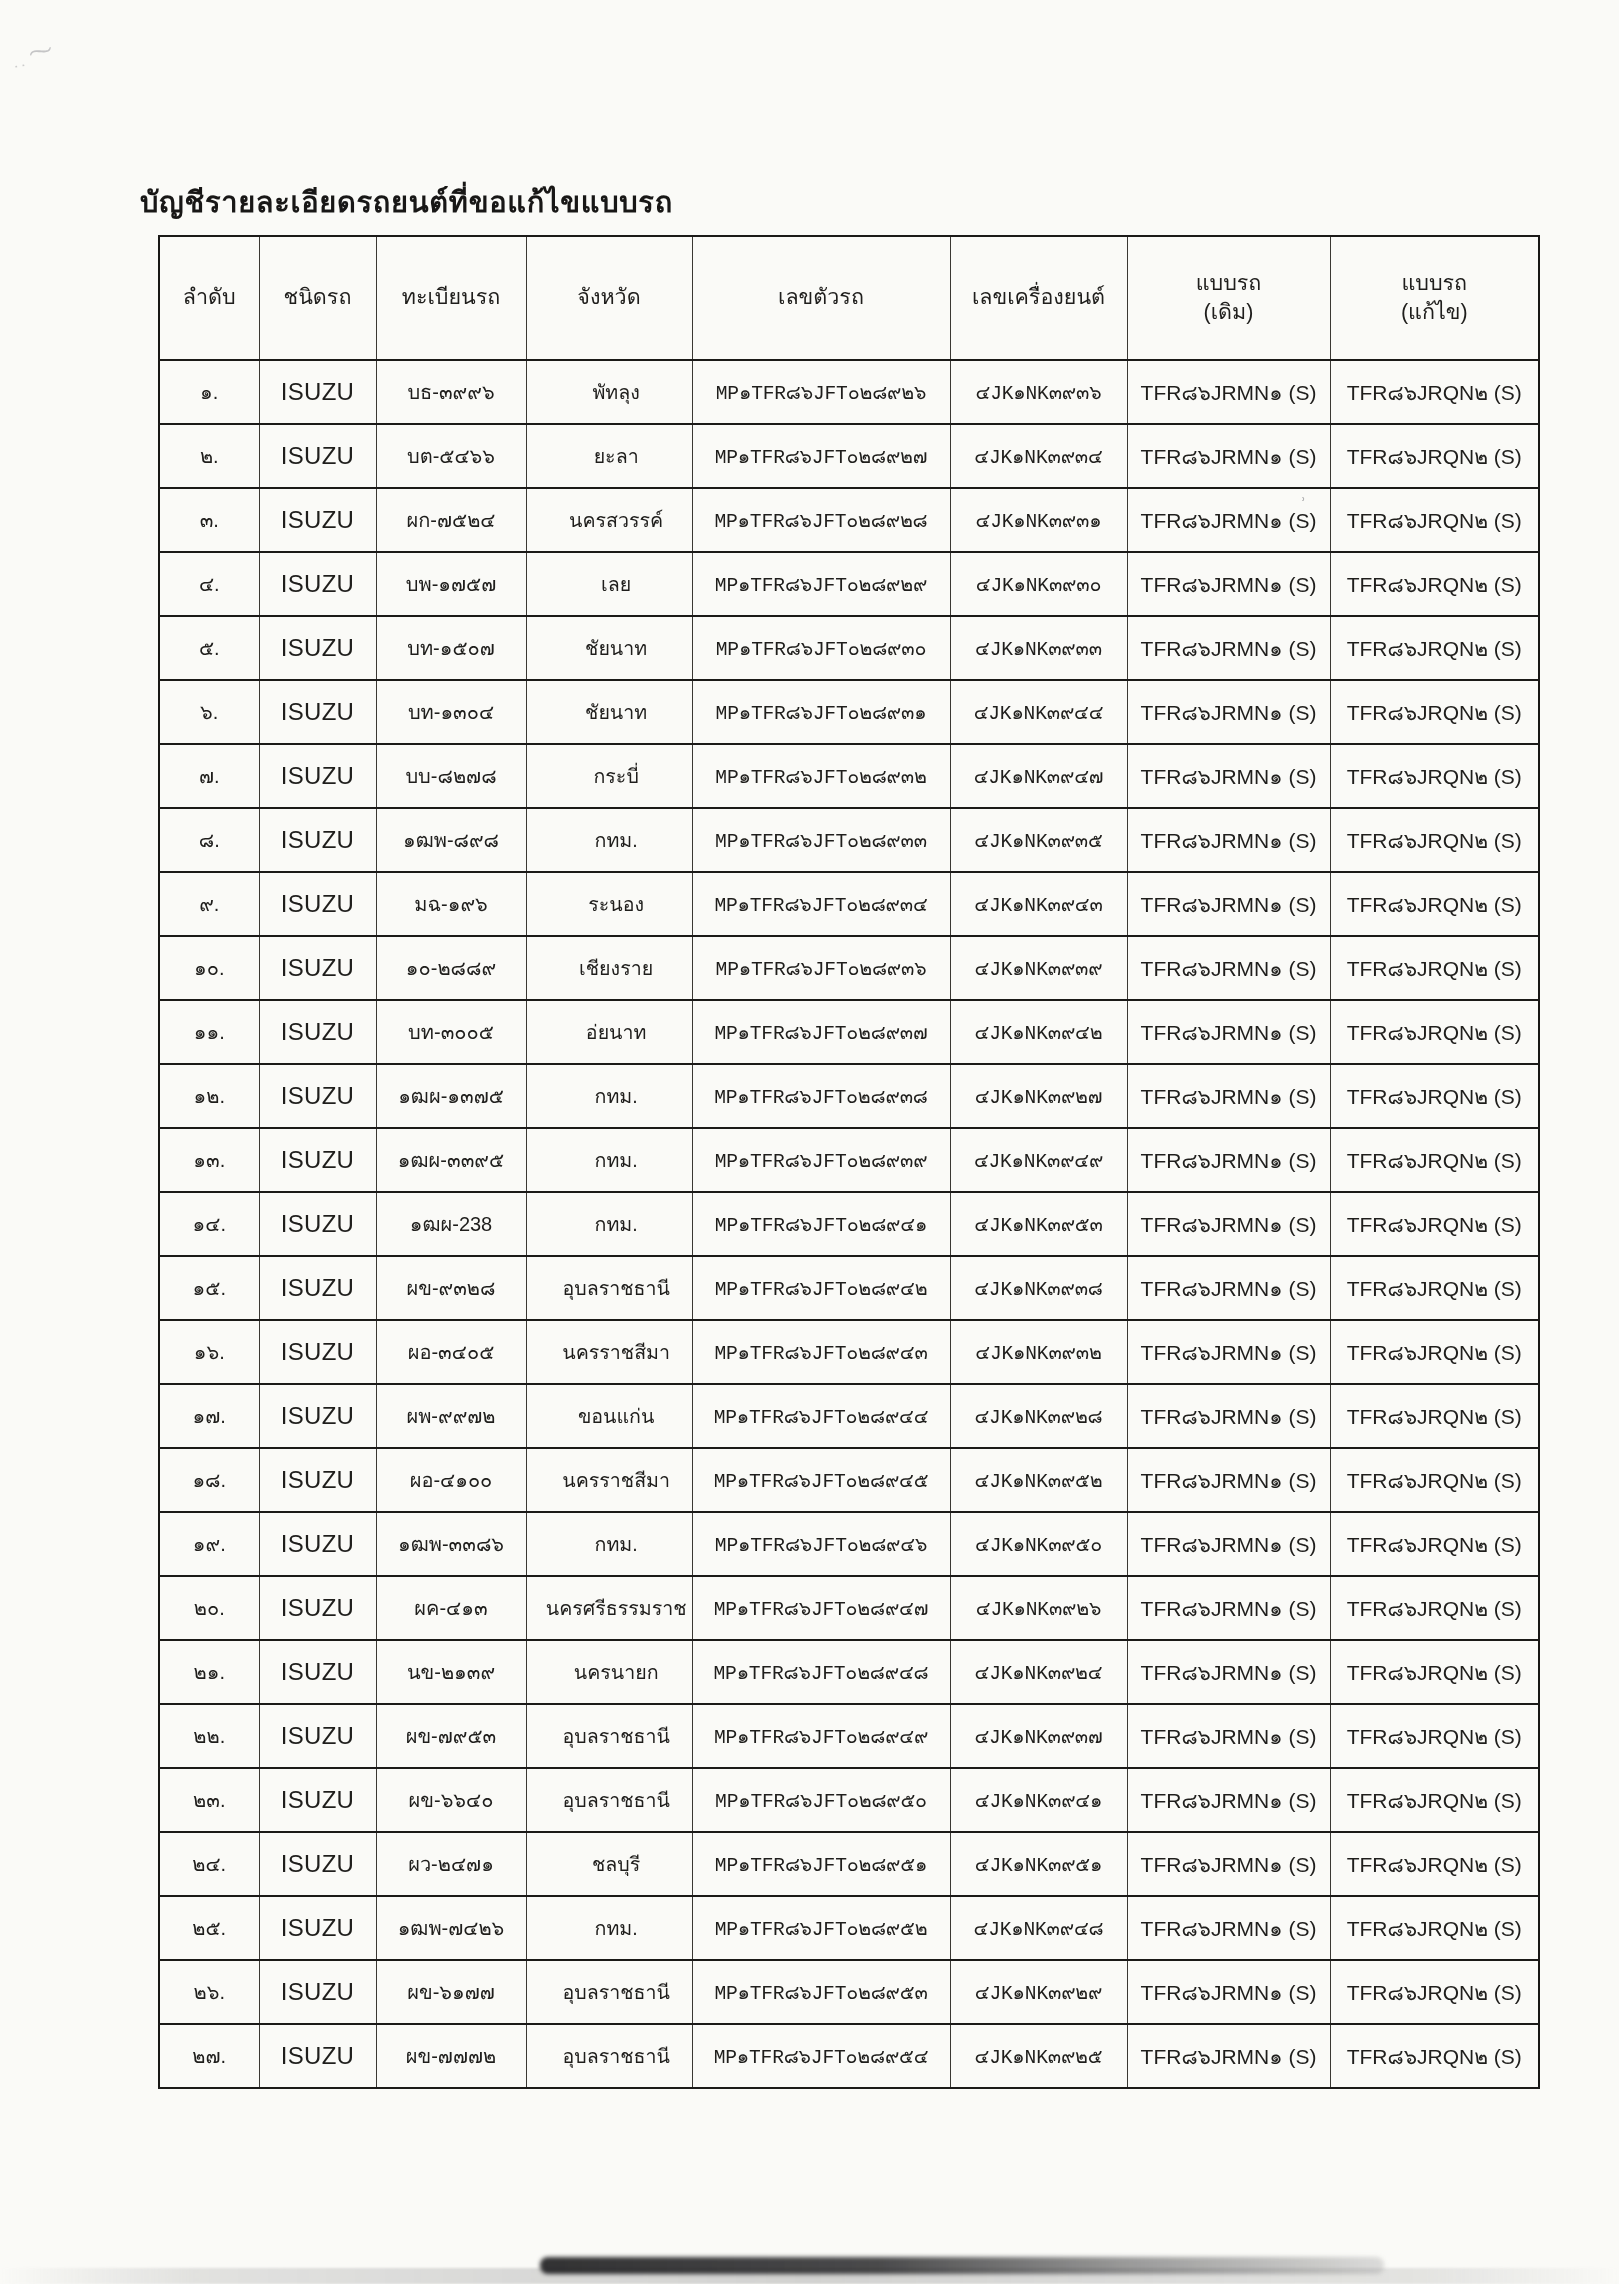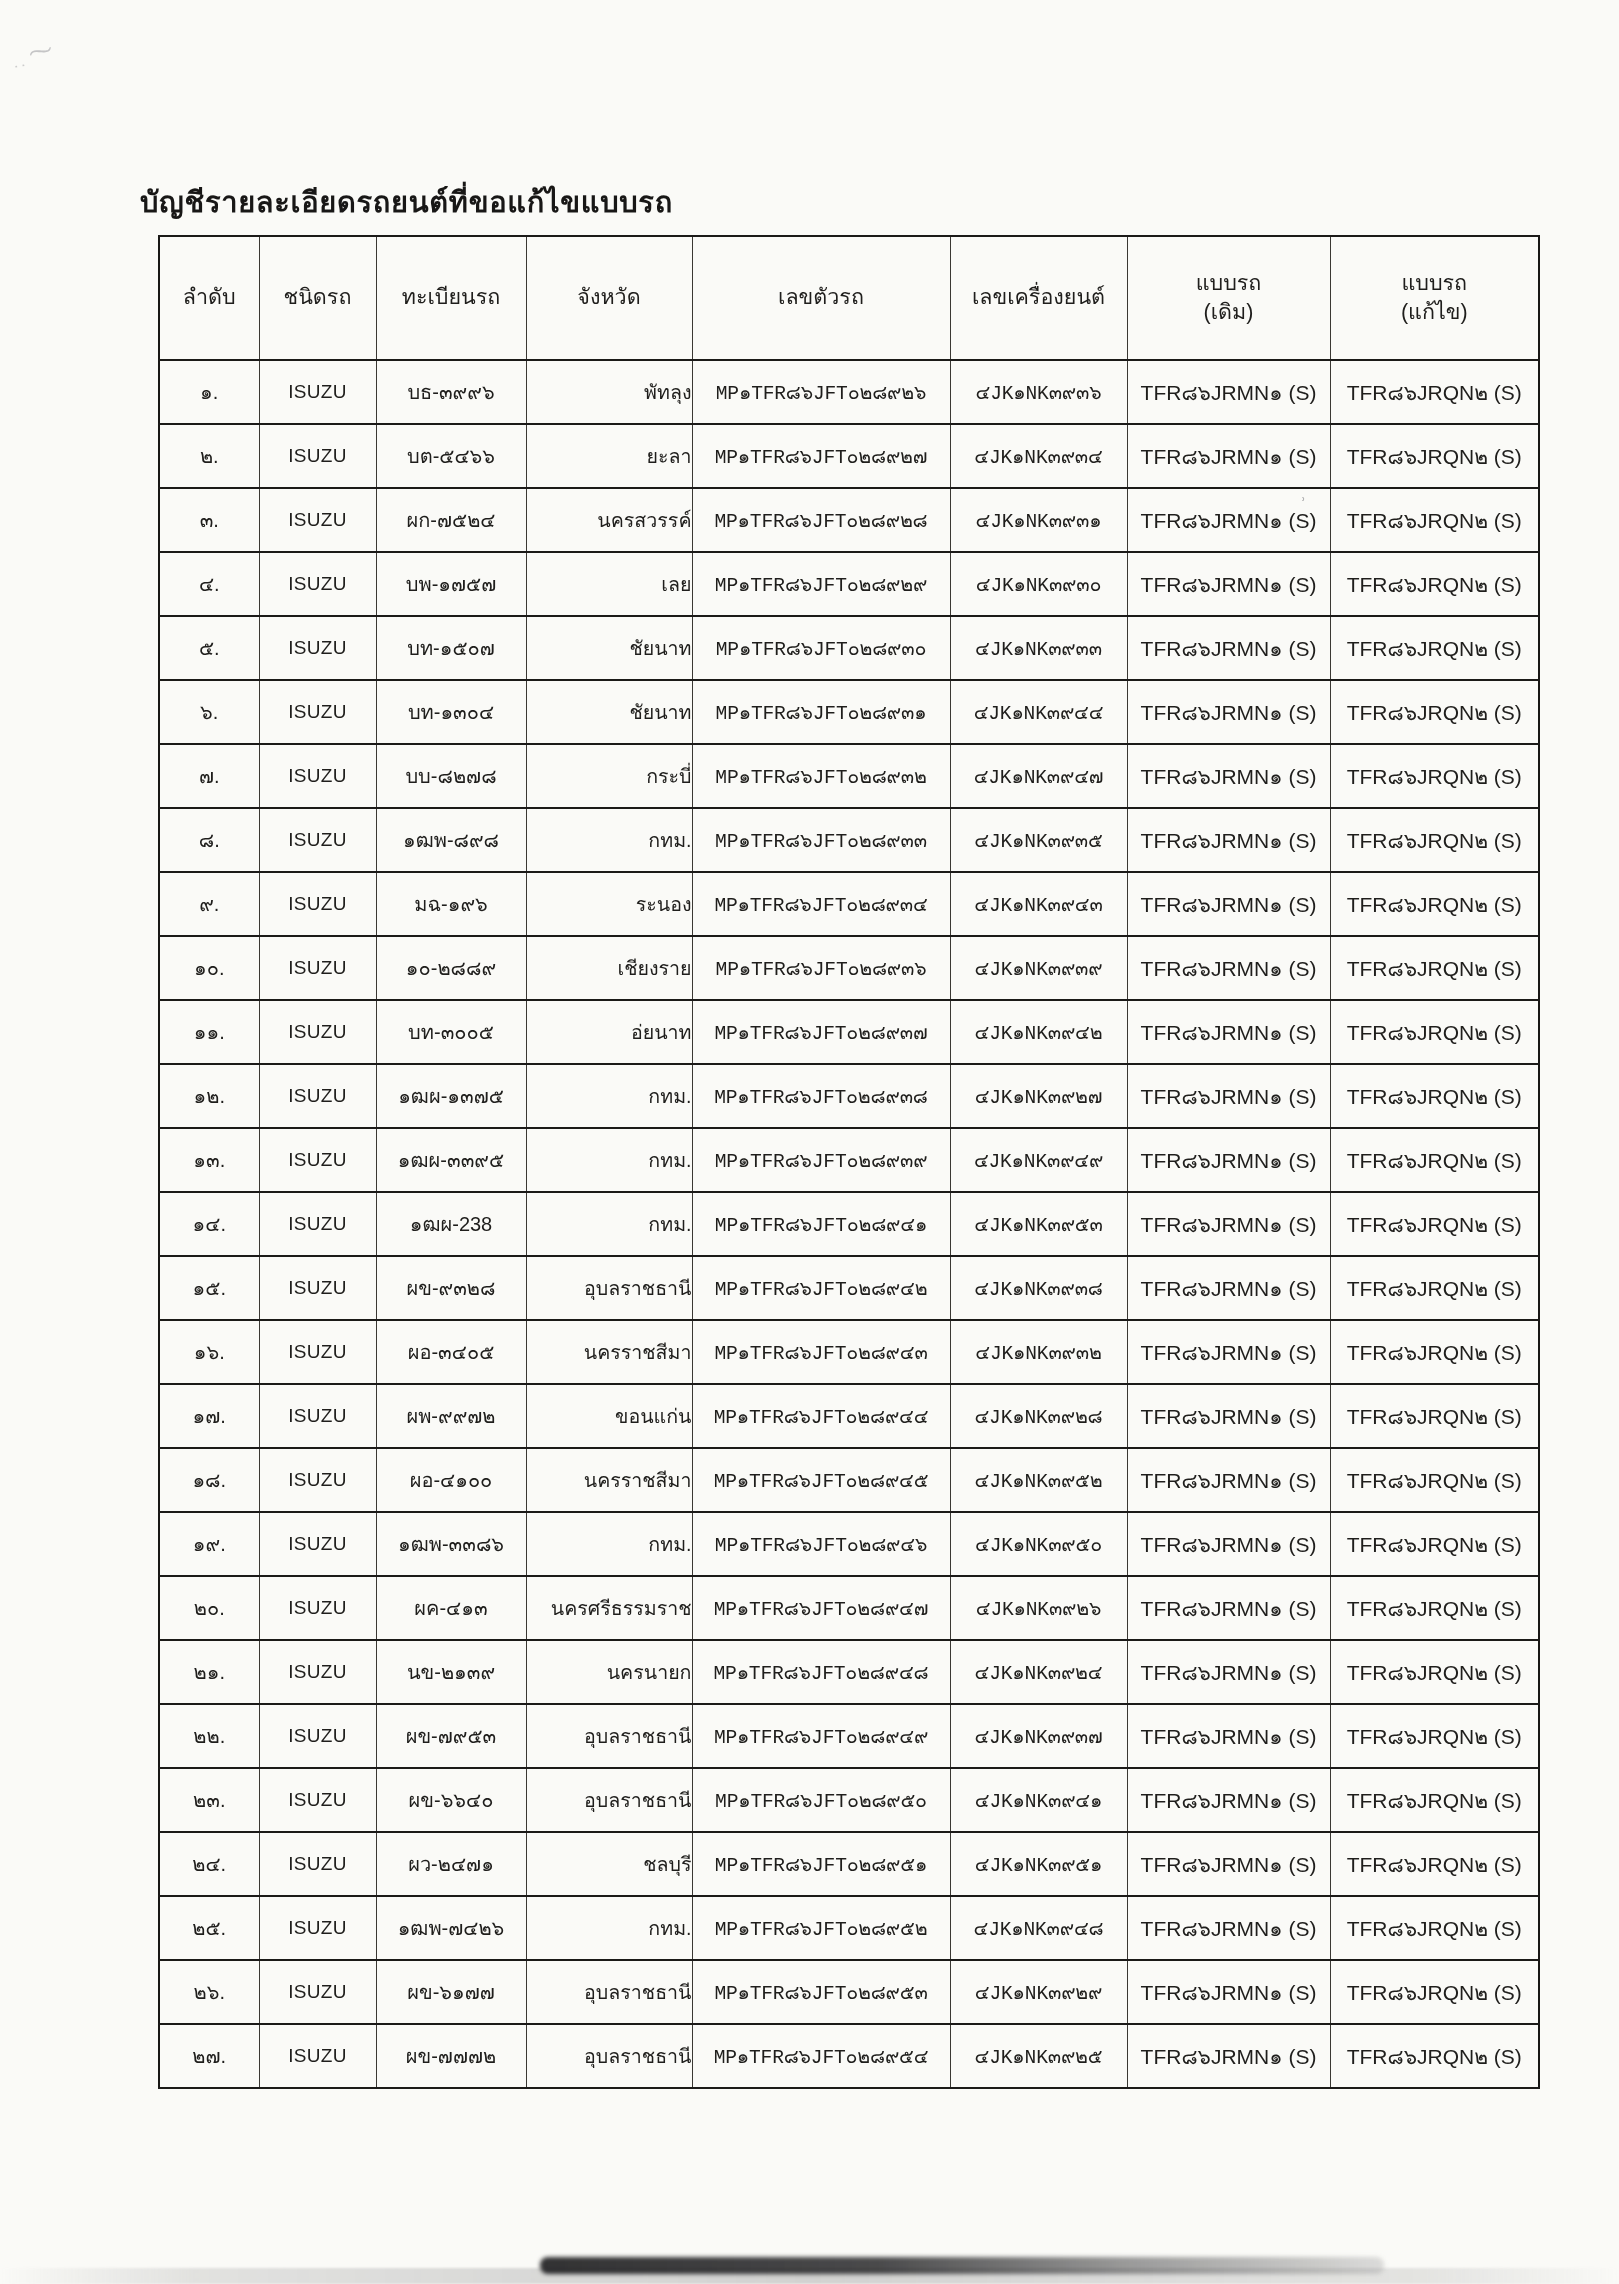--- a/index.html
+++ b/index.html
@@ -29,22 +29,22 @@
     border-top:2.6px solid #1b1a18;
     border-bottom:2.6px solid #1b1a18;
     text-align:center; vertical-align:middle;
     padding:0;
     font-weight:400;
     white-space:nowrap;
   }
   .doc-table thead th { height:122px; font-size:21.5px; line-height:1.35; }
   .doc-table td { height:62px; font-size:20px; }
   
-  .doc-table td.c1 { font-size:19px; letter-spacing:0.3px; }
-  .doc-table td.c3 { text-align:right; padding-left:14.3px; font-size:19.6px; }
+  .doc-table td.c1 { font-size:24px; letter-spacing:0.3px; }
+  .doc-table td.c3 { text-align:center; padding-left:14.3px; font-size:19.6px; }
   .doc-table td.c4, .doc-table td.c5 { font-size:19.6px; letter-spacing:-0.2px;font-family:Liberation Mono, monospace; }
   .doc-table td.c6, .doc-table td.c7 { font-size:21px; }
   
   .pencil-mark {
     position:absolute; left:27px; top:31px;
     font-size:26px; color:rgba(125,125,130,.42);
     transform:rotate(-12deg);
   }
   .pencil-mark2 {
     position:absolute; left:18px; top:56px;

